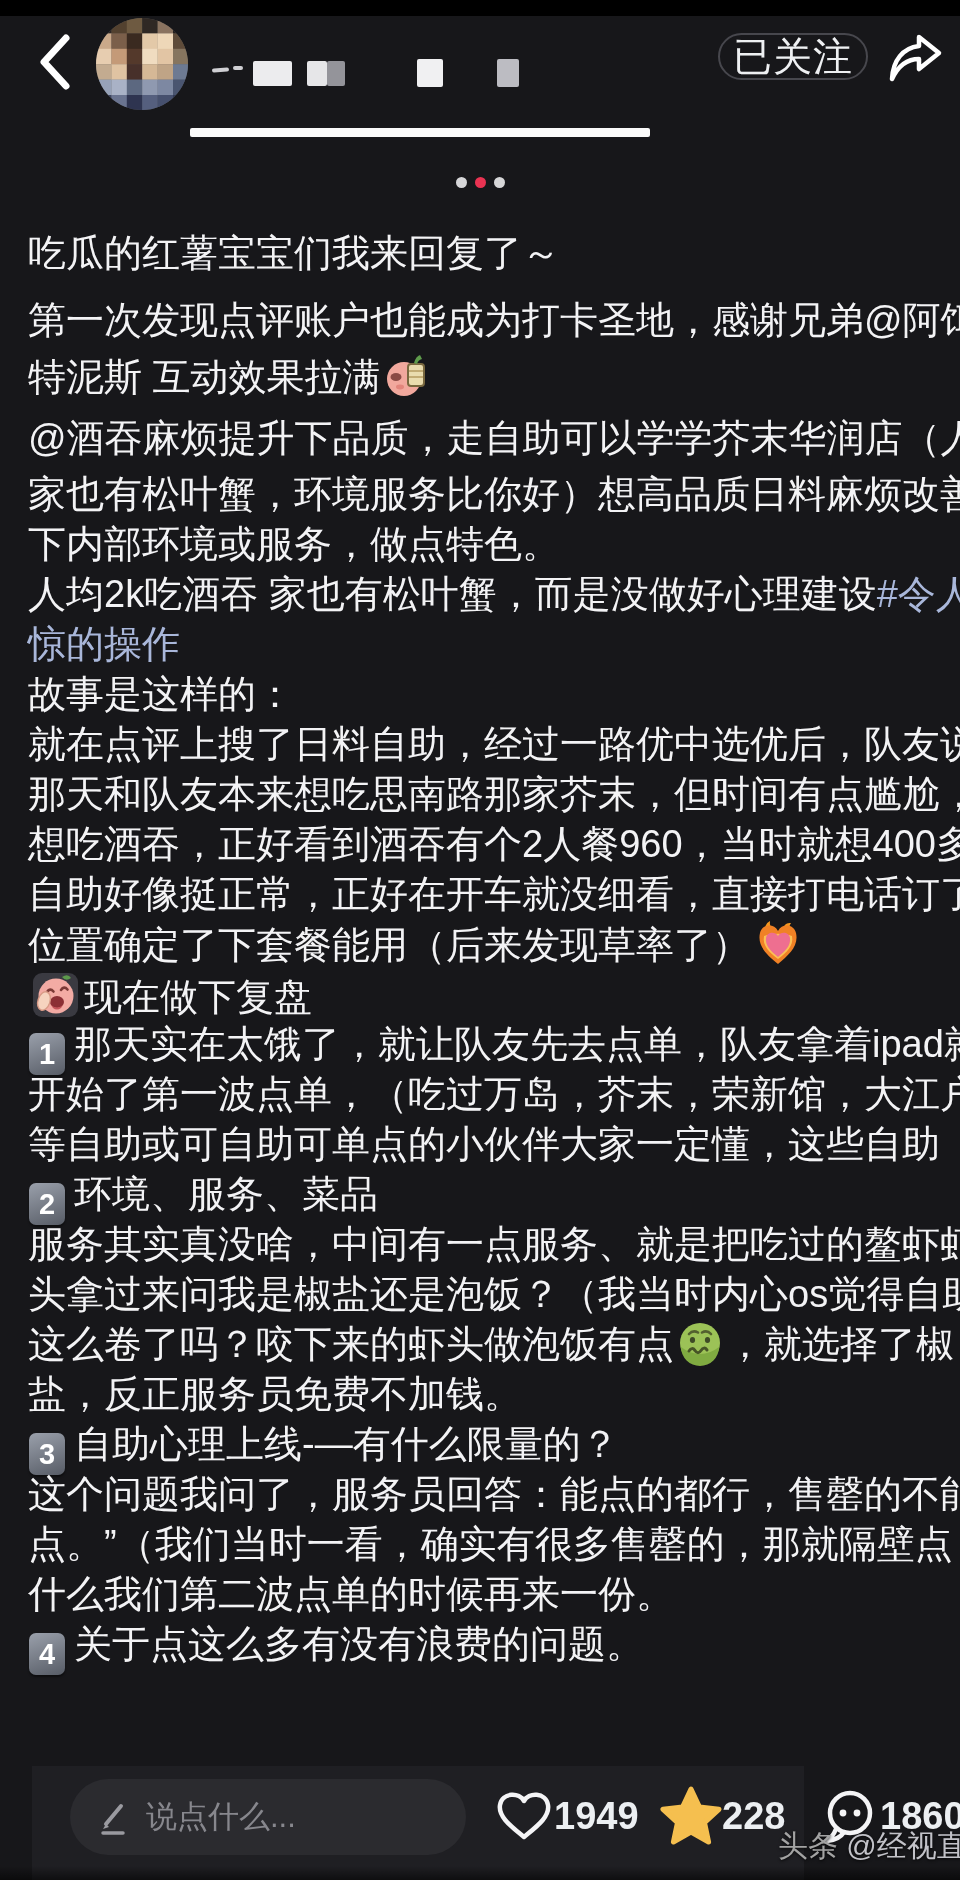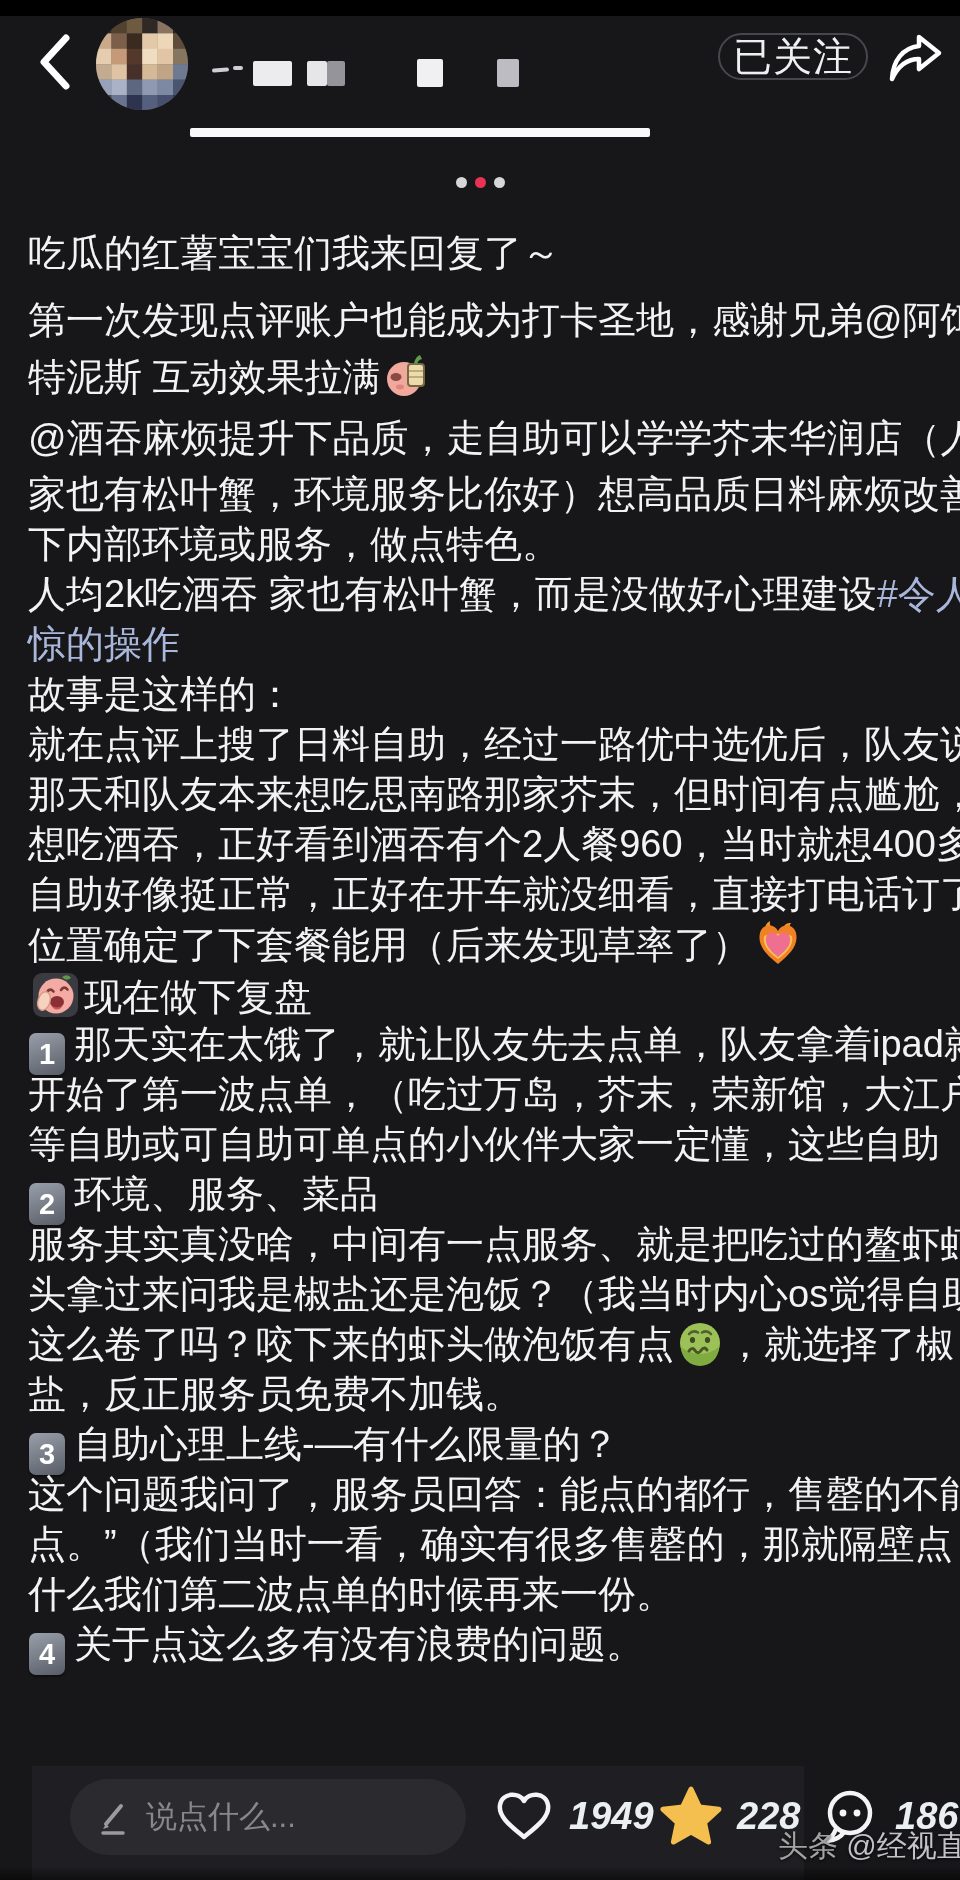--- a/index.html
+++ b/index.html
@@ -30,21 +30,21 @@
     background:linear-gradient(160deg,#9aa0ab,#575c66);box-shadow:0 2px 2px rgba(0,0,0,.45);
     color:#fff;font-size:29px;font-weight:700;text-align:center;line-height:42px;vertical-align:-7px;}
   .emoji{display:inline-block;vertical-align:-9px;margin:0 3px;}
   .emoji svg{display:block;}
   
   #fade{left:0;top:1724px;width:960px;height:42px;background:linear-gradient(rgba(23,23,26,0),rgba(23,23,26,.9));}
   #bottom-bar{left:0;top:1766px;width:772px;height:114px;background:#1f1f23;margin-left:32px;}
   #comment-pill{position:absolute;left:38px;top:13px;width:396px;height:76px;border-radius:38px;background:#2b2b2f;
     display:flex;align-items:center;padding-left:26px;box-sizing:border-box;gap:14px;cursor:text;}
   #comment-pill .ph{color:#87878d;font-size:31px;}
-  .action{position:absolute;top:0;height:100px;display:flex;align-items:center;gap:15px;cursor:pointer;font-style:italic;}
+  .action{position:absolute;top:0;height:100px;display:flex;align-items:center;cursor:pointer;}
   .action .cnt{color:#eceff2;font-size:38px;font-weight:700;}
   #act-like{left:462px;}
   #act-star{left:628px;justify-content:center;}
   #act-comment{left:790px;}
   #watermark{position:absolute;left:746px;top:60px;white-space:nowrap;font-size:30px;z-index:5;
     text-shadow:0 1px 3px rgba(0,0,0,.8);}
   #watermark .wm-a{color:#a3a3a3;font-weight:400;}
   #watermark .wm-b{color:#c2c2c8;}
   #bottom-edge{left:0;top:1866px;width:960px;height:14px;background:linear-gradient(rgba(0,0,0,0),rgba(0,0,0,.55));}
 </style>

